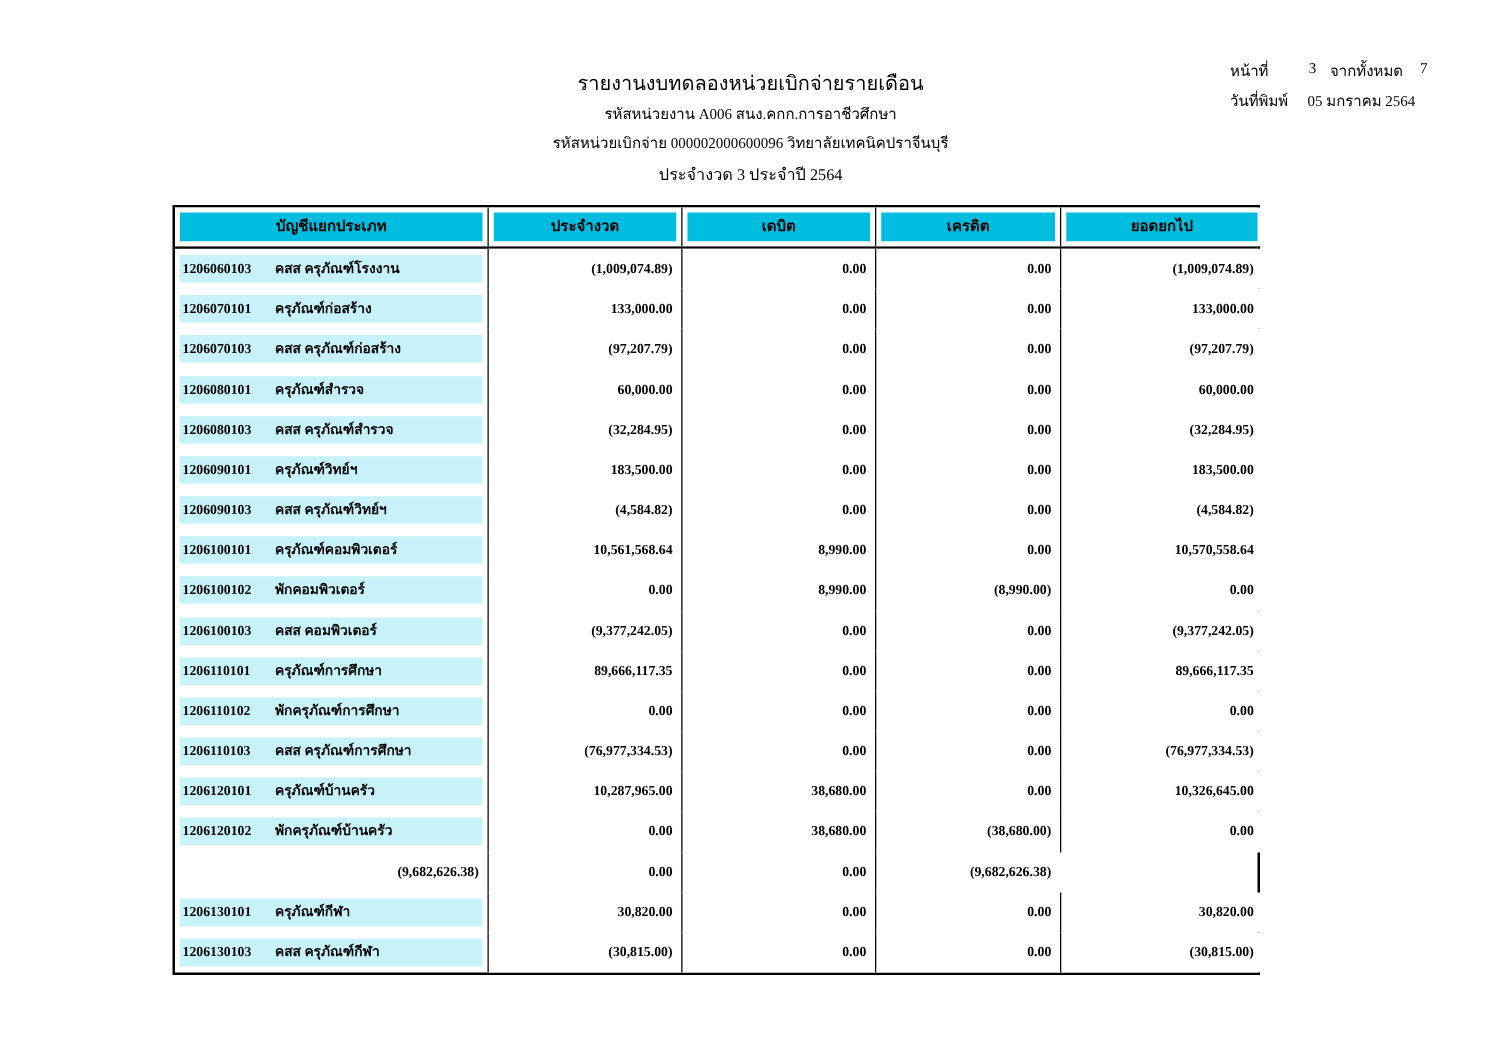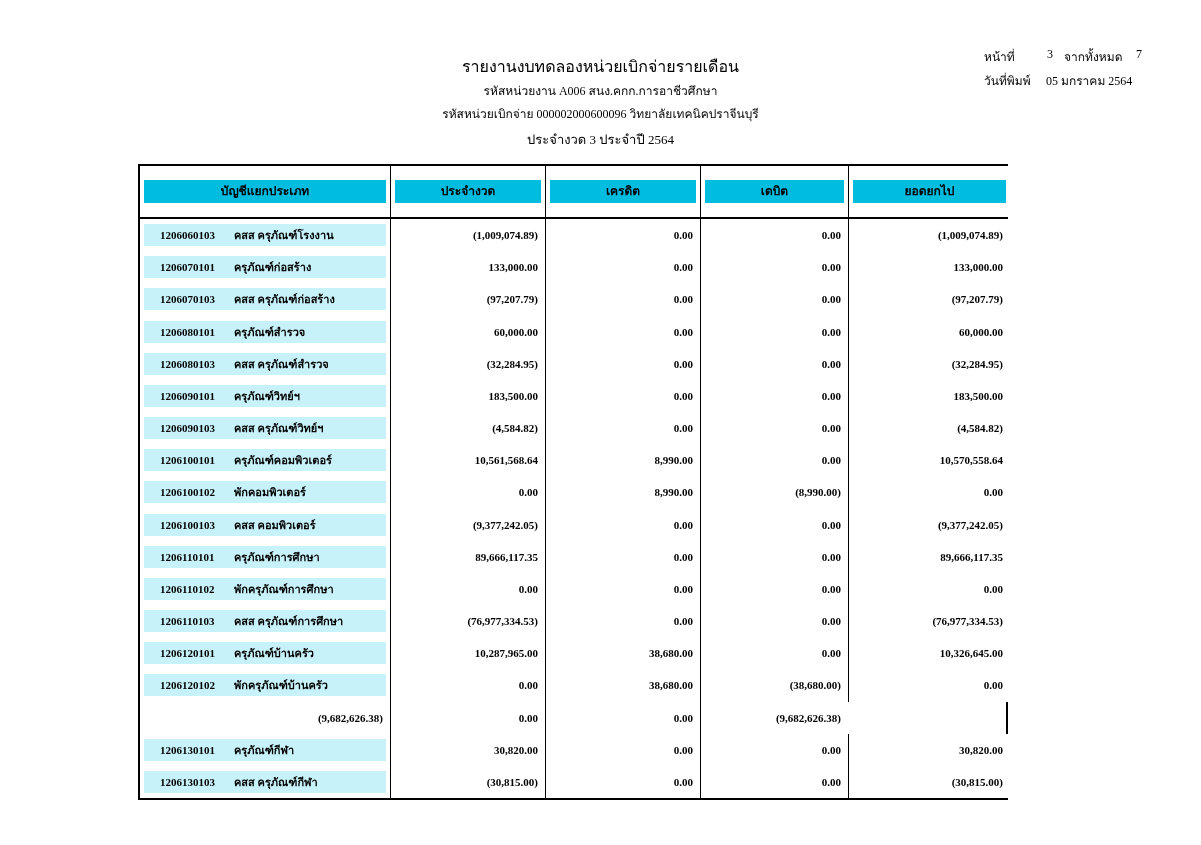--- a/index.html
+++ b/index.html
@@ -33,38 +33,38 @@
   .gl-table {
     position:absolute; left:138px; top:164px; width:870px;
     border:2px solid #000;
     background:#fff;
   }
   .grid5 {
     display:grid;
     grid-template-columns:250px 155px 155px 148px 162px;
   }
   .thead { border-bottom:2px solid #000; }
-  .th { padding:14px 4px; background:#fff; }
+  .th { padding:4px 4px; background:#fff; }
   .th + .th { border-left:1.5px solid #000; }
   .th-box {
     background:var(--header-cyan,#00bde0);
     height:23px; line-height:23px;
     text-align:center; font-weight:bold; font-size:12px;
   }
   .tbody { display:flex; flex-direction:column; height:579px; }
   .trow { flex:1; display:grid; grid-template-columns:250px 155px 155px 148px 162px; }
   .cell { position:relative; }
   .cell + .cell { border-left:1.5px solid #000; }
   .cell.acc { display:flex; align-items:center; padding:0 4px; }
   .band {
     background:var(--row-cyan,#c8f2fa);
     width:100%; height:22px; line-height:22px;
     display:flex; align-items:center;
     font-size:11px; font-weight:bold;
-    padding-left:16px;
+    padding-left:2px;
   }
   .band .code { width:64px; }
   .band .nm { margin-left:10px; white-space:nowrap; }
   .cell.num {
     display:flex; align-items:center; justify-content:flex-end;
     padding-right:7px; font-size:11px; font-weight:bold;
     background:#fff;
   }
 </style>
 </head>
@@ -90,24 +90,24 @@
 
 <div class="gl-table">
   <div class="thead grid5">
     <div class="th">
       <div class="th-box">บัญชีแยกประเภท</div>
     </div>
     <div class="th">
       <div class="th-box">ประจำงวด</div>
     </div>
     <div class="th">
+      <div class="th-box">เดบิต</div>
+    </div>
+    <div class="th">
       <div class="th-box">เครดิต</div>
-    </div>
-    <div class="th">
-      <div class="th-box">เดบิต</div>
     </div>
     <div class="th">
       <div class="th-box">ยอดยกไป</div>
     </div>
   </div>
   <div class="tbody">
       <div class="trow">
         <div class="cell acc">
           <div class="band">
             <span class="code">1206060103</span>

